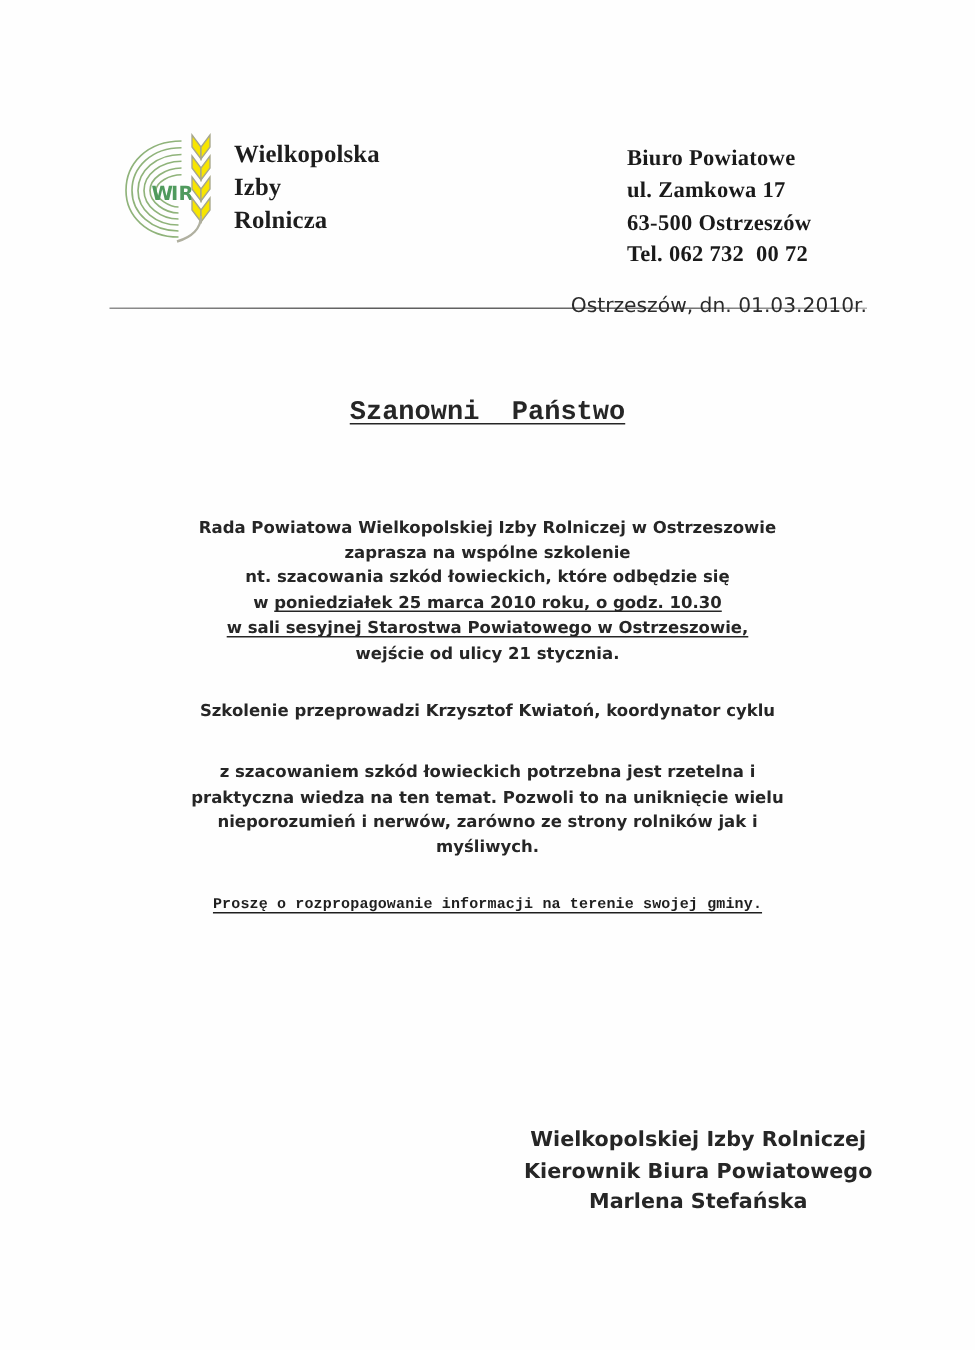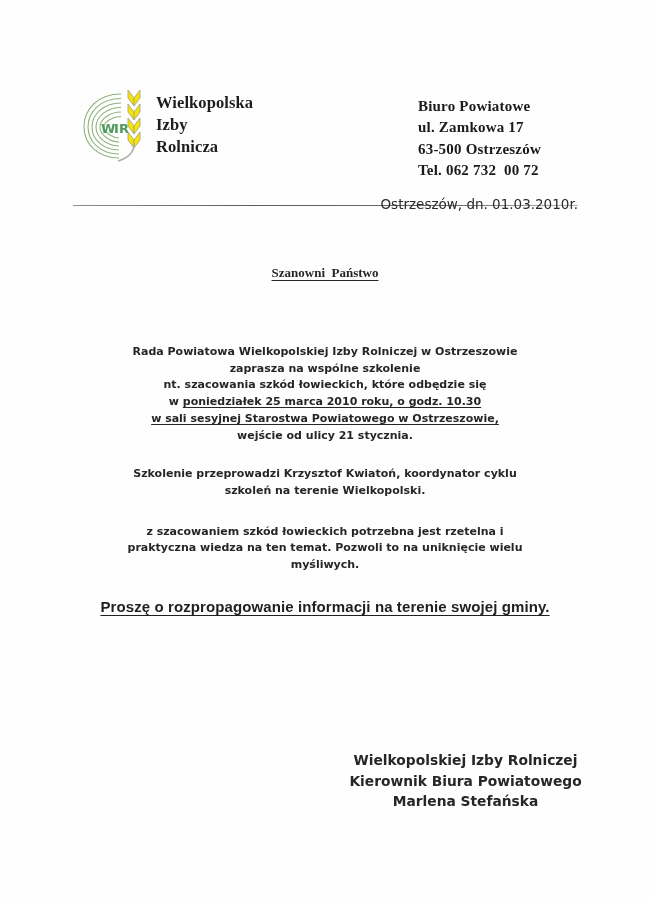--- a/index.html
+++ b/index.html
@@ -87,24 +87,24 @@
     font-family: "DejaVu Sans", sans-serif;
   }
 
   
   .salutation {
     position: absolute;
     left: 0;
     top: 265px;
     width: 650px;
     text-align: center;
-    font-size: 13px;
+    font-size: 18px;
     font-weight: bold;
     color: #262626;
-    font-family: Liberation Serif, serif;
+    font-family: Liberation Mono, monospace;
   }
   .salutation span {
     text-decoration: underline;
     text-underline-offset: 3px;
     white-space: pre;
   }
 
   
   .body-wrap {
     position: absolute;
@@ -122,23 +122,23 @@
   }
   .para .u {
     text-decoration: underline;
     text-underline-offset: 2px;
   }
   .gap-1 { height: 22px; }
   .gap-2 { height: 24px; }
 
   .notice {
     margin-top: 24px;
-    font-family: Liberation Sans, sans-serif;
-    font-weight: bold;
-    font-size: 15px;
+    font-family: Liberation Mono, monospace;
+    font-weight: bold;
+    font-size: 10px;
     letter-spacing: 0.1px;
     color: #1f1f1f;
   }
   .notice span {
     text-decoration: underline;
     text-underline-offset: 3px;
   }
 
   
   .signature {
@@ -224,28 +224,28 @@
       <div>
         <span class="u">w sali sesyjnej Starostwa Powiatowego w Ostrzeszowie,</span>
       </div>
       <div>wejście od ulicy 21 stycznia.</div>
     </div>
 
     <div class="gap-1"></div>
 
     <div class="para">
       <div>Szkolenie przeprowadzi Krzysztof Kwiatoń, koordynator cyklu</div>
-      <div>szkoleń na terenie Wielkopolski.</div>
     </div>
 
     <div class="gap-2"></div>
 
     <div class="para">
       <div>z szacowaniem szkód łowieckich potrzebna jest rzetelna i</div>
       <div>praktyczna wiedza na ten temat. Pozwoli to na uniknięcie wielu</div>
+      <div>nieporozumień i nerwów, zarówno ze strony rolników jak i</div>
       <div>myśliwych.</div>
     </div>
 
     <div class="notice">
       <span>Proszę o rozpropagowanie informacji na terenie swojej gminy.</span>
     </div>
   </div>
 
   <div class="signature">
     <div>Wielkopolskiej Izby Rolniczej</div>

